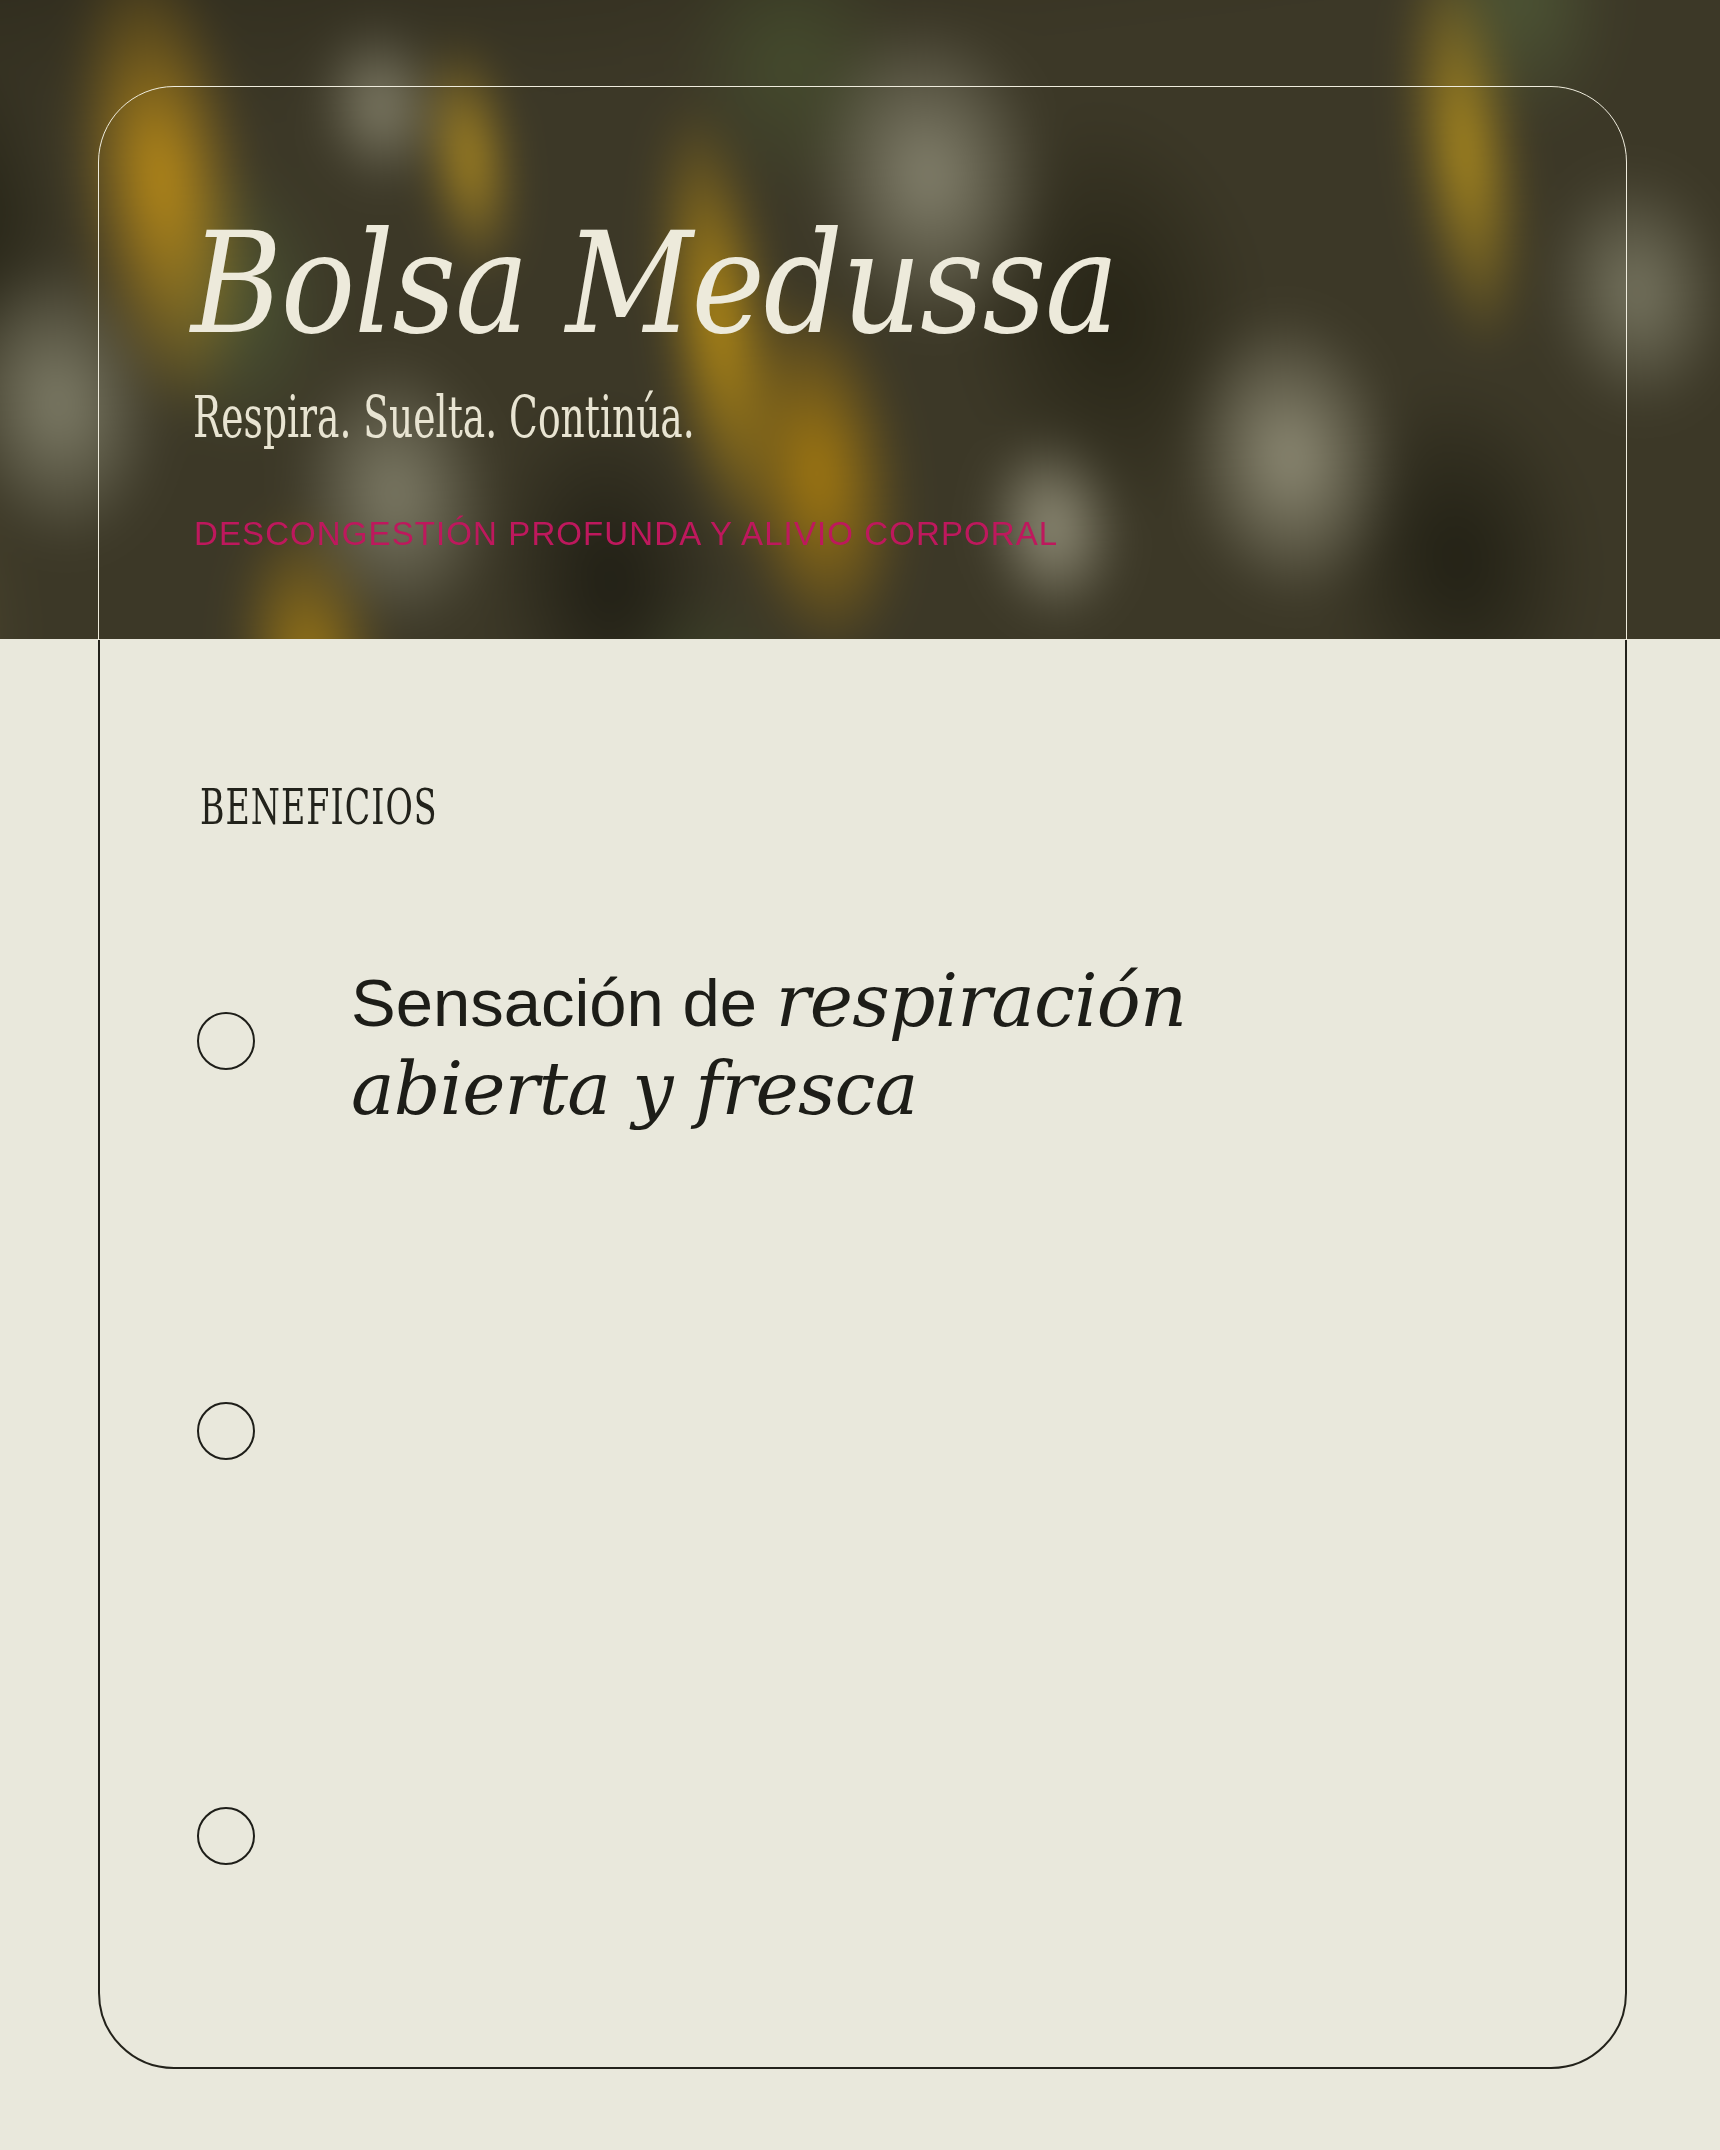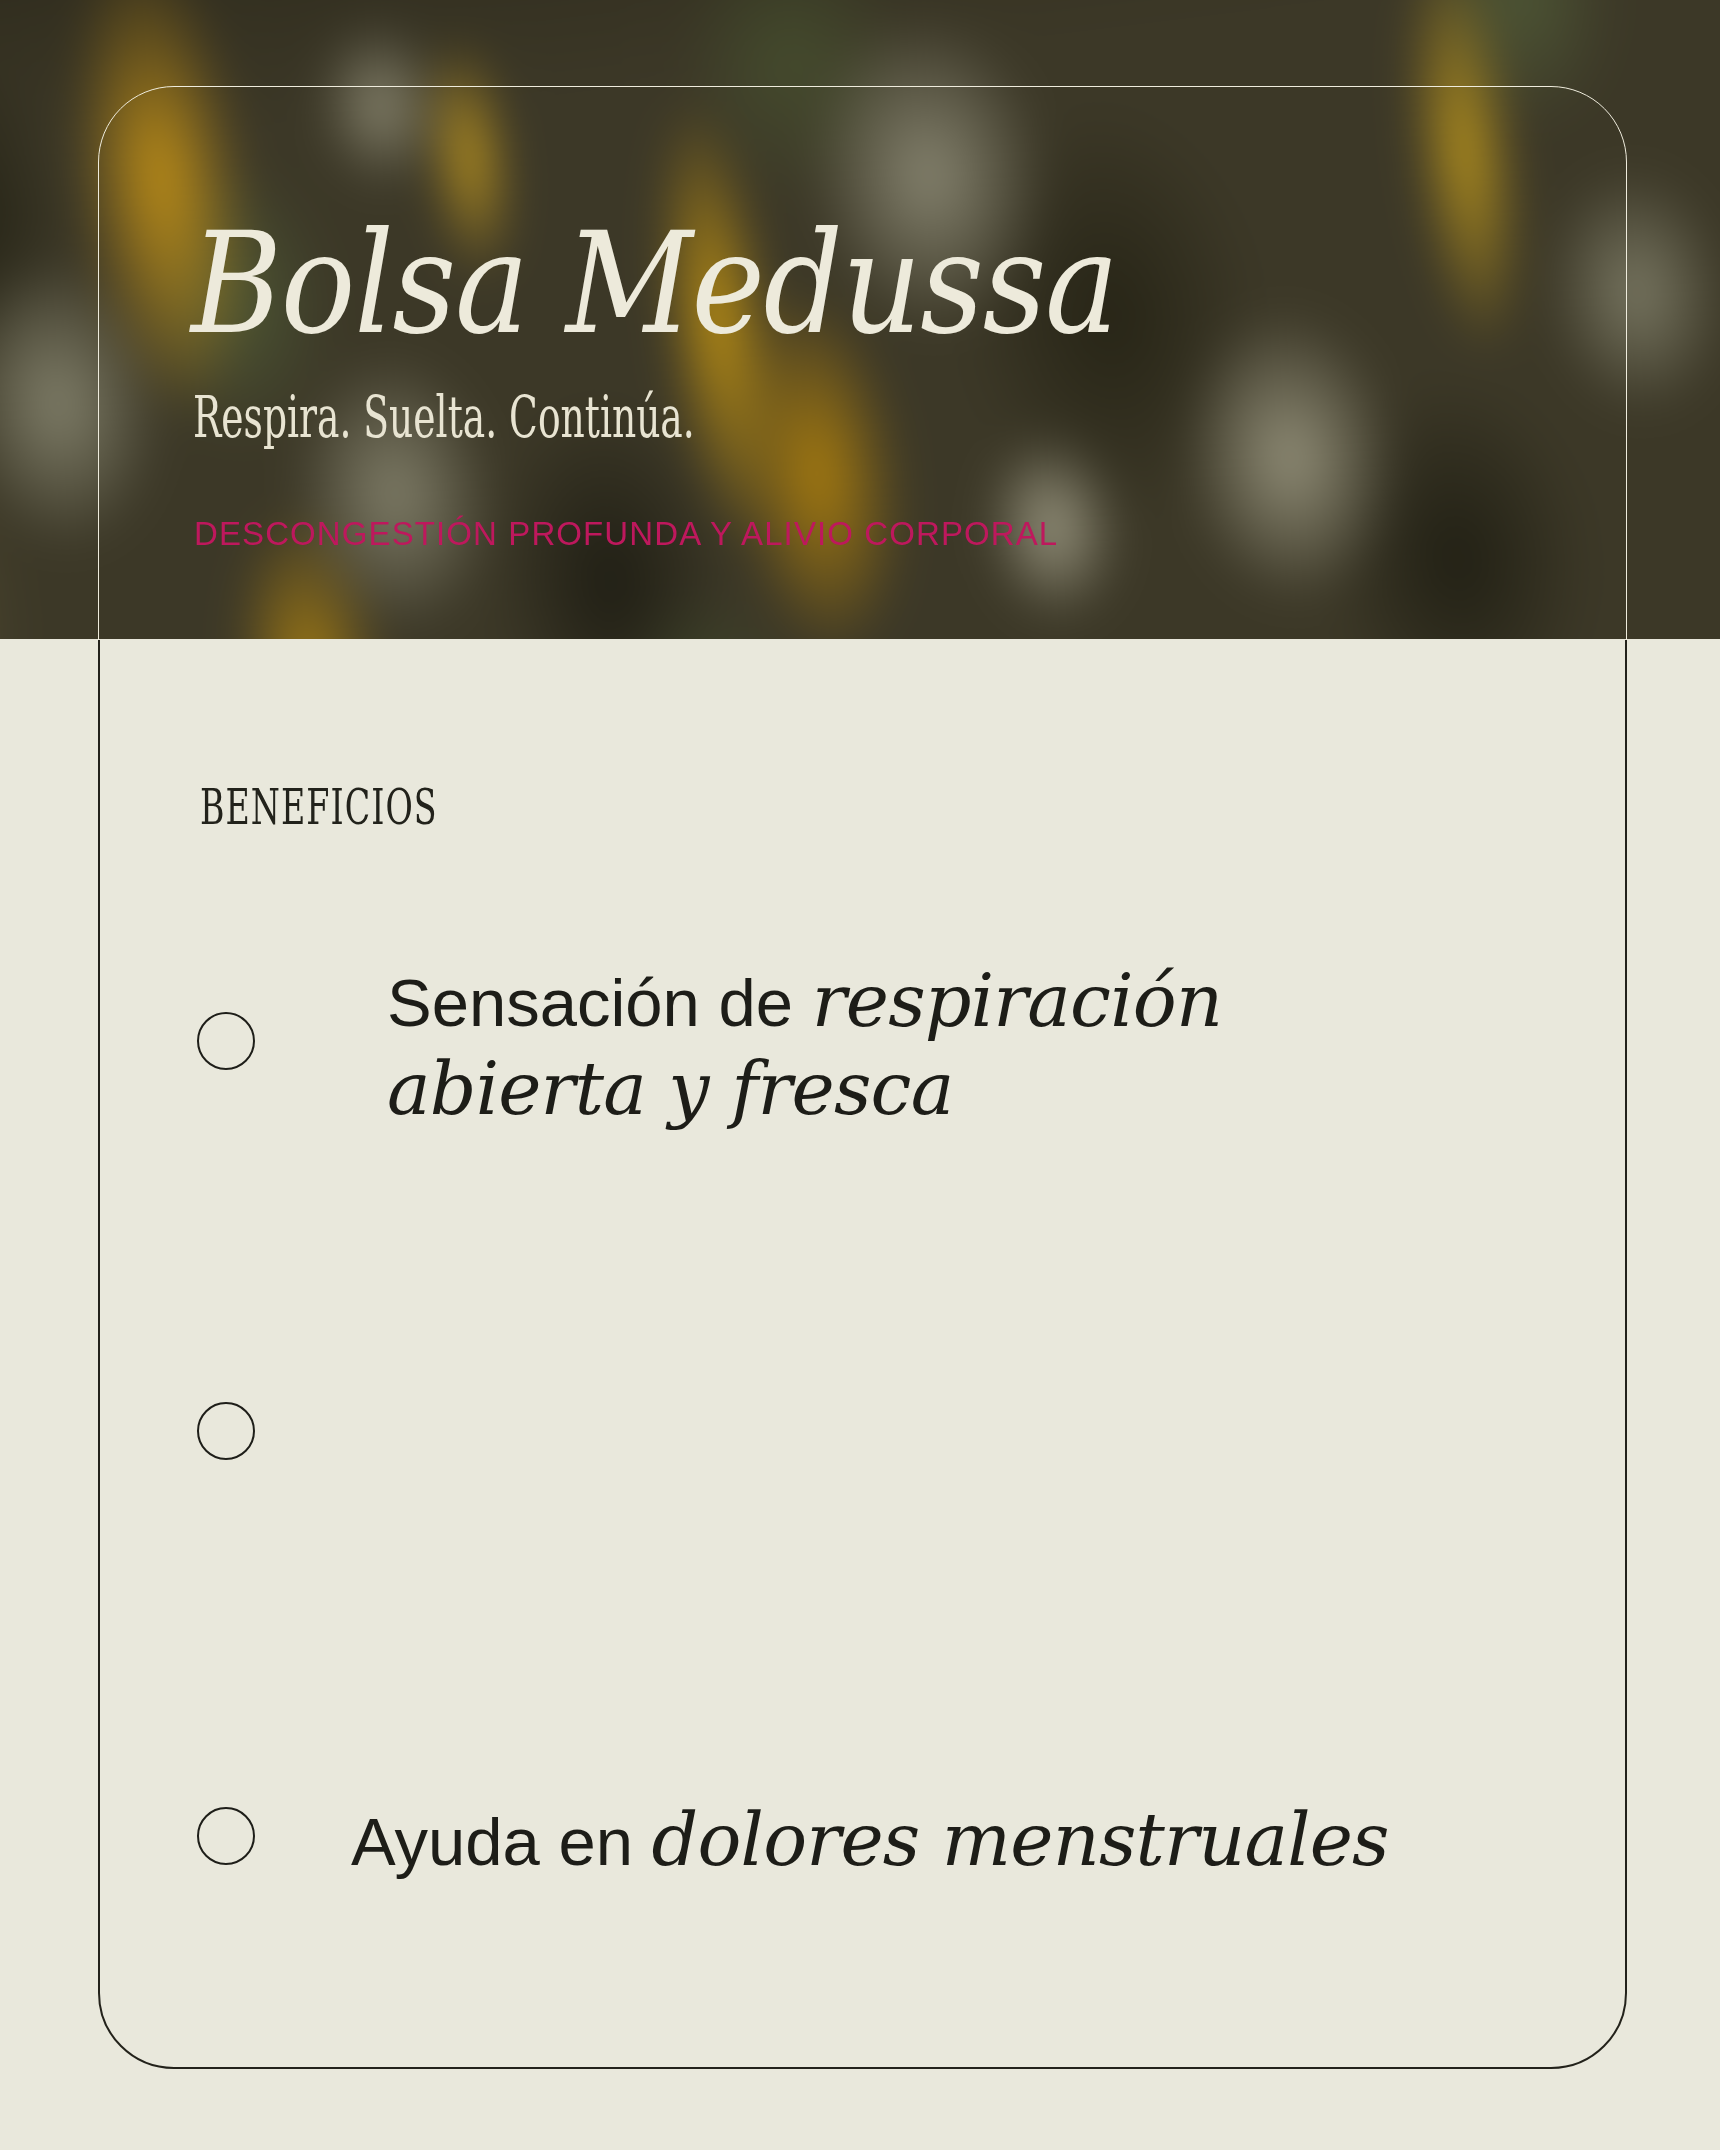--- a/index.html
+++ b/index.html
@@ -118,21 +118,21 @@
     margin:0;
     font-size:67px; line-height:86px;
     color:#1d1d18;
   }
   .row-text em {
     font-family:"DejaVu Serif", serif;
     font-style:italic;
     font-size:73px;
     letter-spacing:-0.8px;
   }
-  .row1 { top:958px;gap:36px; }  .row1 .row-text { max-width:1017px; }  .row1 .bullet { margin-top:54px; }
+  .row1 { top:958px; }  .row1 .row-text { max-width:1017px; }  .row1 .bullet { margin-top:54px; }
   .row2 { top:1350px; }  .row2 .row-text { max-width:811px; }  .row2 .bullet { margin-top:52px; }
   .row3 { top:1797px; }  .row3 .row-text { max-width:1300px; } .row3 .bullet { margin-top:10px; }
 </style>
 </head>
 <body>
 
 <div class="poster">
 
   <div class="photo">
     <div class="photo-blobs"></div>
@@ -151,17 +151,16 @@
     <span class="bullet"></span>
     <p class="row-text"><span>Sensación de </span><em>respiración abierta y fresca</em></p>
   </div>
 
   <div class="row row2">
     <span class="bullet"></span>
   </div>
 
   <div class="row row3">
     <span class="bullet"></span>
-    <p class="row-text"><span>Ayuda en </span><em>dolores menstruales</em></p>
   </div>
 
 </div>
 
 
 </body></html>

